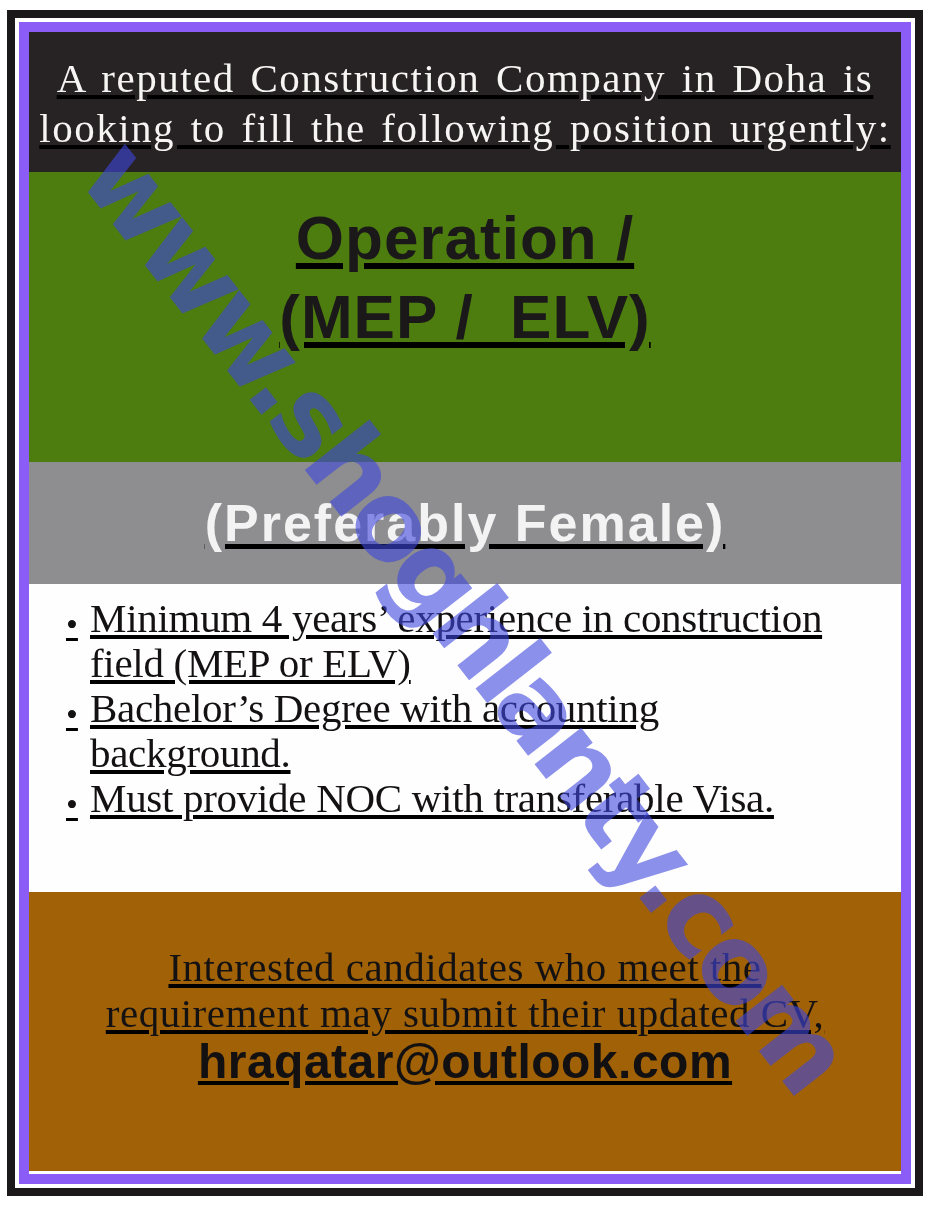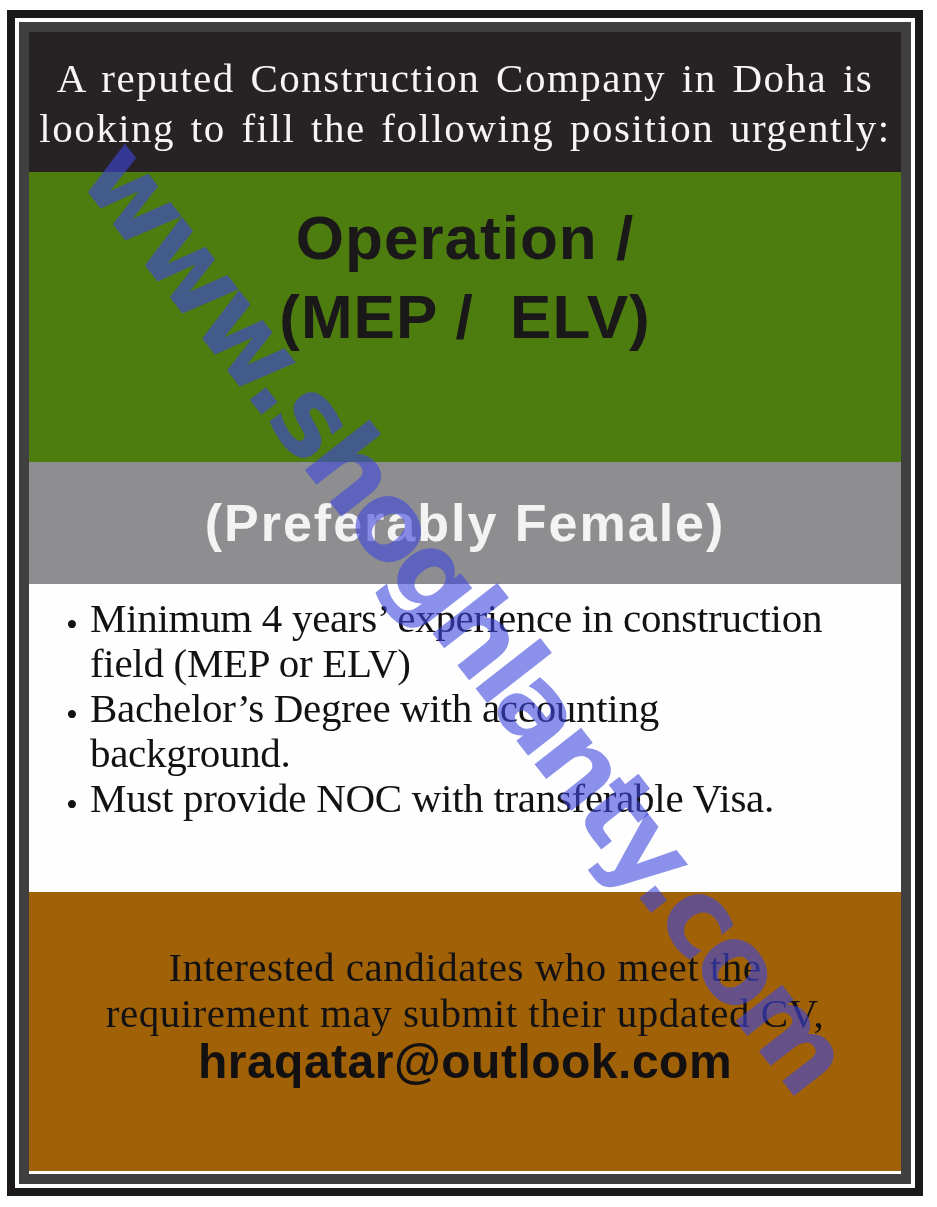--- a/index.html
+++ b/index.html
@@ -13,23 +13,24 @@
     position: absolute;
     left: 7px; top: 10px;
     width: 916px; height: 1186px;
     border: 8px solid #1c191a;
     padding: 4px;
     background: #ffffff;
   }
   .ad-inner {
     position: relative;
     width: 100%; height: 100%;
-    border: 10px solid #404040;
+    border: 10px solid #8b5cf6;
     background: #ffffff;
     overflow: hidden;
+    text-decoration: underline;
   }
   .section { position: relative; width: 100%; }
 
   
   .sec-intro {
     height: 140px;
     background: #272324;
     color: #f7f5f4;
     text-align: center;
     padding-top: 21px;

